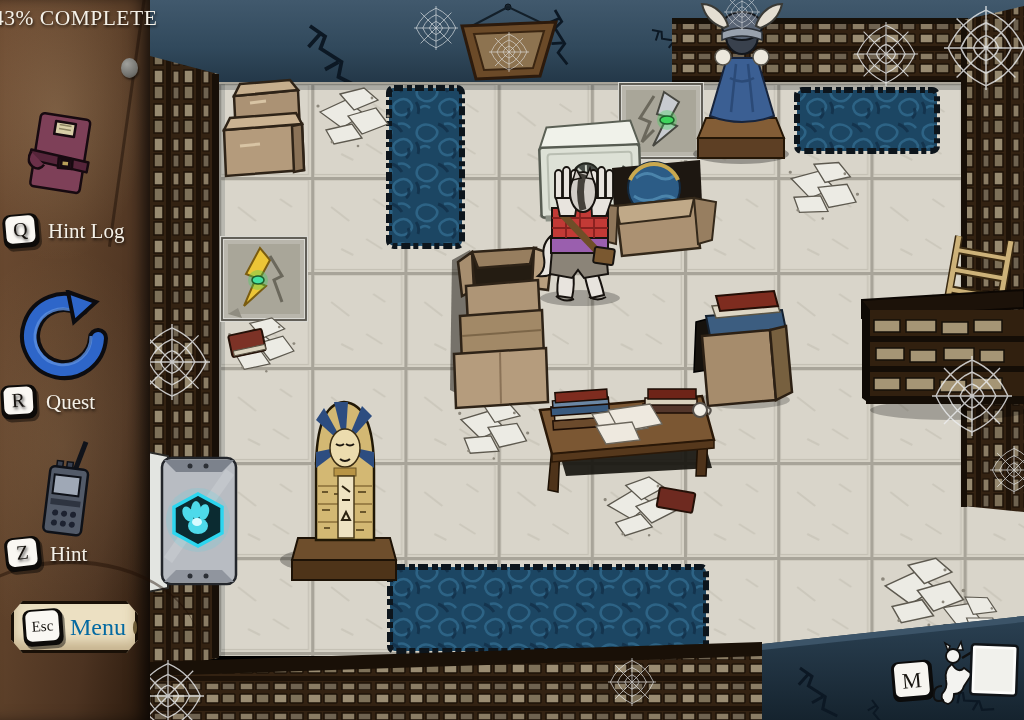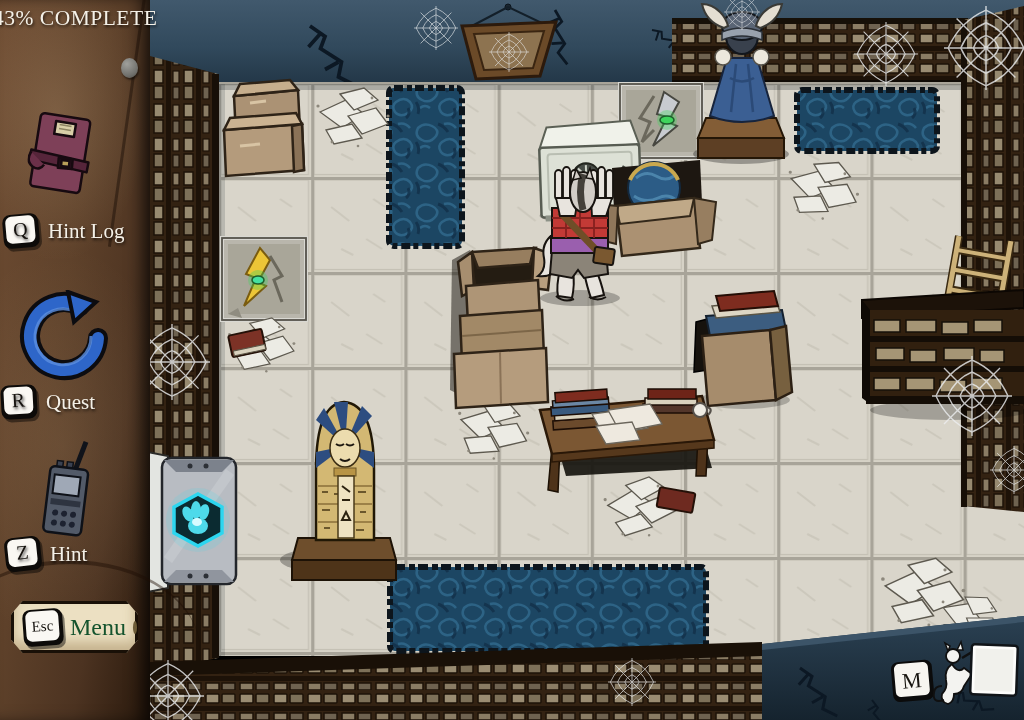--- a/index.html
+++ b/index.html
@@ -36,21 +36,21 @@
   .key-face{position:absolute;left:3px;top:2px;right:4px;bottom:5px;background:#faf8f3;border-radius:6px;
     display:flex;align-items:center;justify-content:center;font-size:20px;color:#15120e}
   .r1{transform:rotate(-5deg)} .r2{transform:rotate(-3deg)} .r3{transform:rotate(-6deg)} .r4{transform:rotate(-4deg)}
   .menu-plaque{position:absolute;left:11px;top:601px;width:127px;height:52px;background:#ece0c2;
     border:3px solid #191007;cursor:pointer;
     clip-path:polygon(9% 0,91% 0,100% 26%,100% 74%,91% 100%,9% 100%,0 74%,0 26%);
     display:flex;align-items:center;gap:7px;padding:0 9px;
     box-shadow:inset 0 -8px 12px rgba(125,95,45,.35)}
   .menu-plaque .key{width:40px;height:37px}
   .menu-plaque .key-face{font-size:15px}
-  .menu-label{font-size:24px;color:#14532d}
+  .menu-label{font-size:24px;color:#0369a1}
   .menu-hole{width:13px;height:13px;border-radius:50%;background:#c9b68c;border:2px solid #6d5c38;
     box-shadow:inset 1px 2px 2px rgba(0,0,0,.45);margin-left:auto}
 </style>
 </head>
 <body>
 
 <div class="app">
 
   <div class="scene">
   <svg width="874" height="720" viewBox="150 0 874 720">

